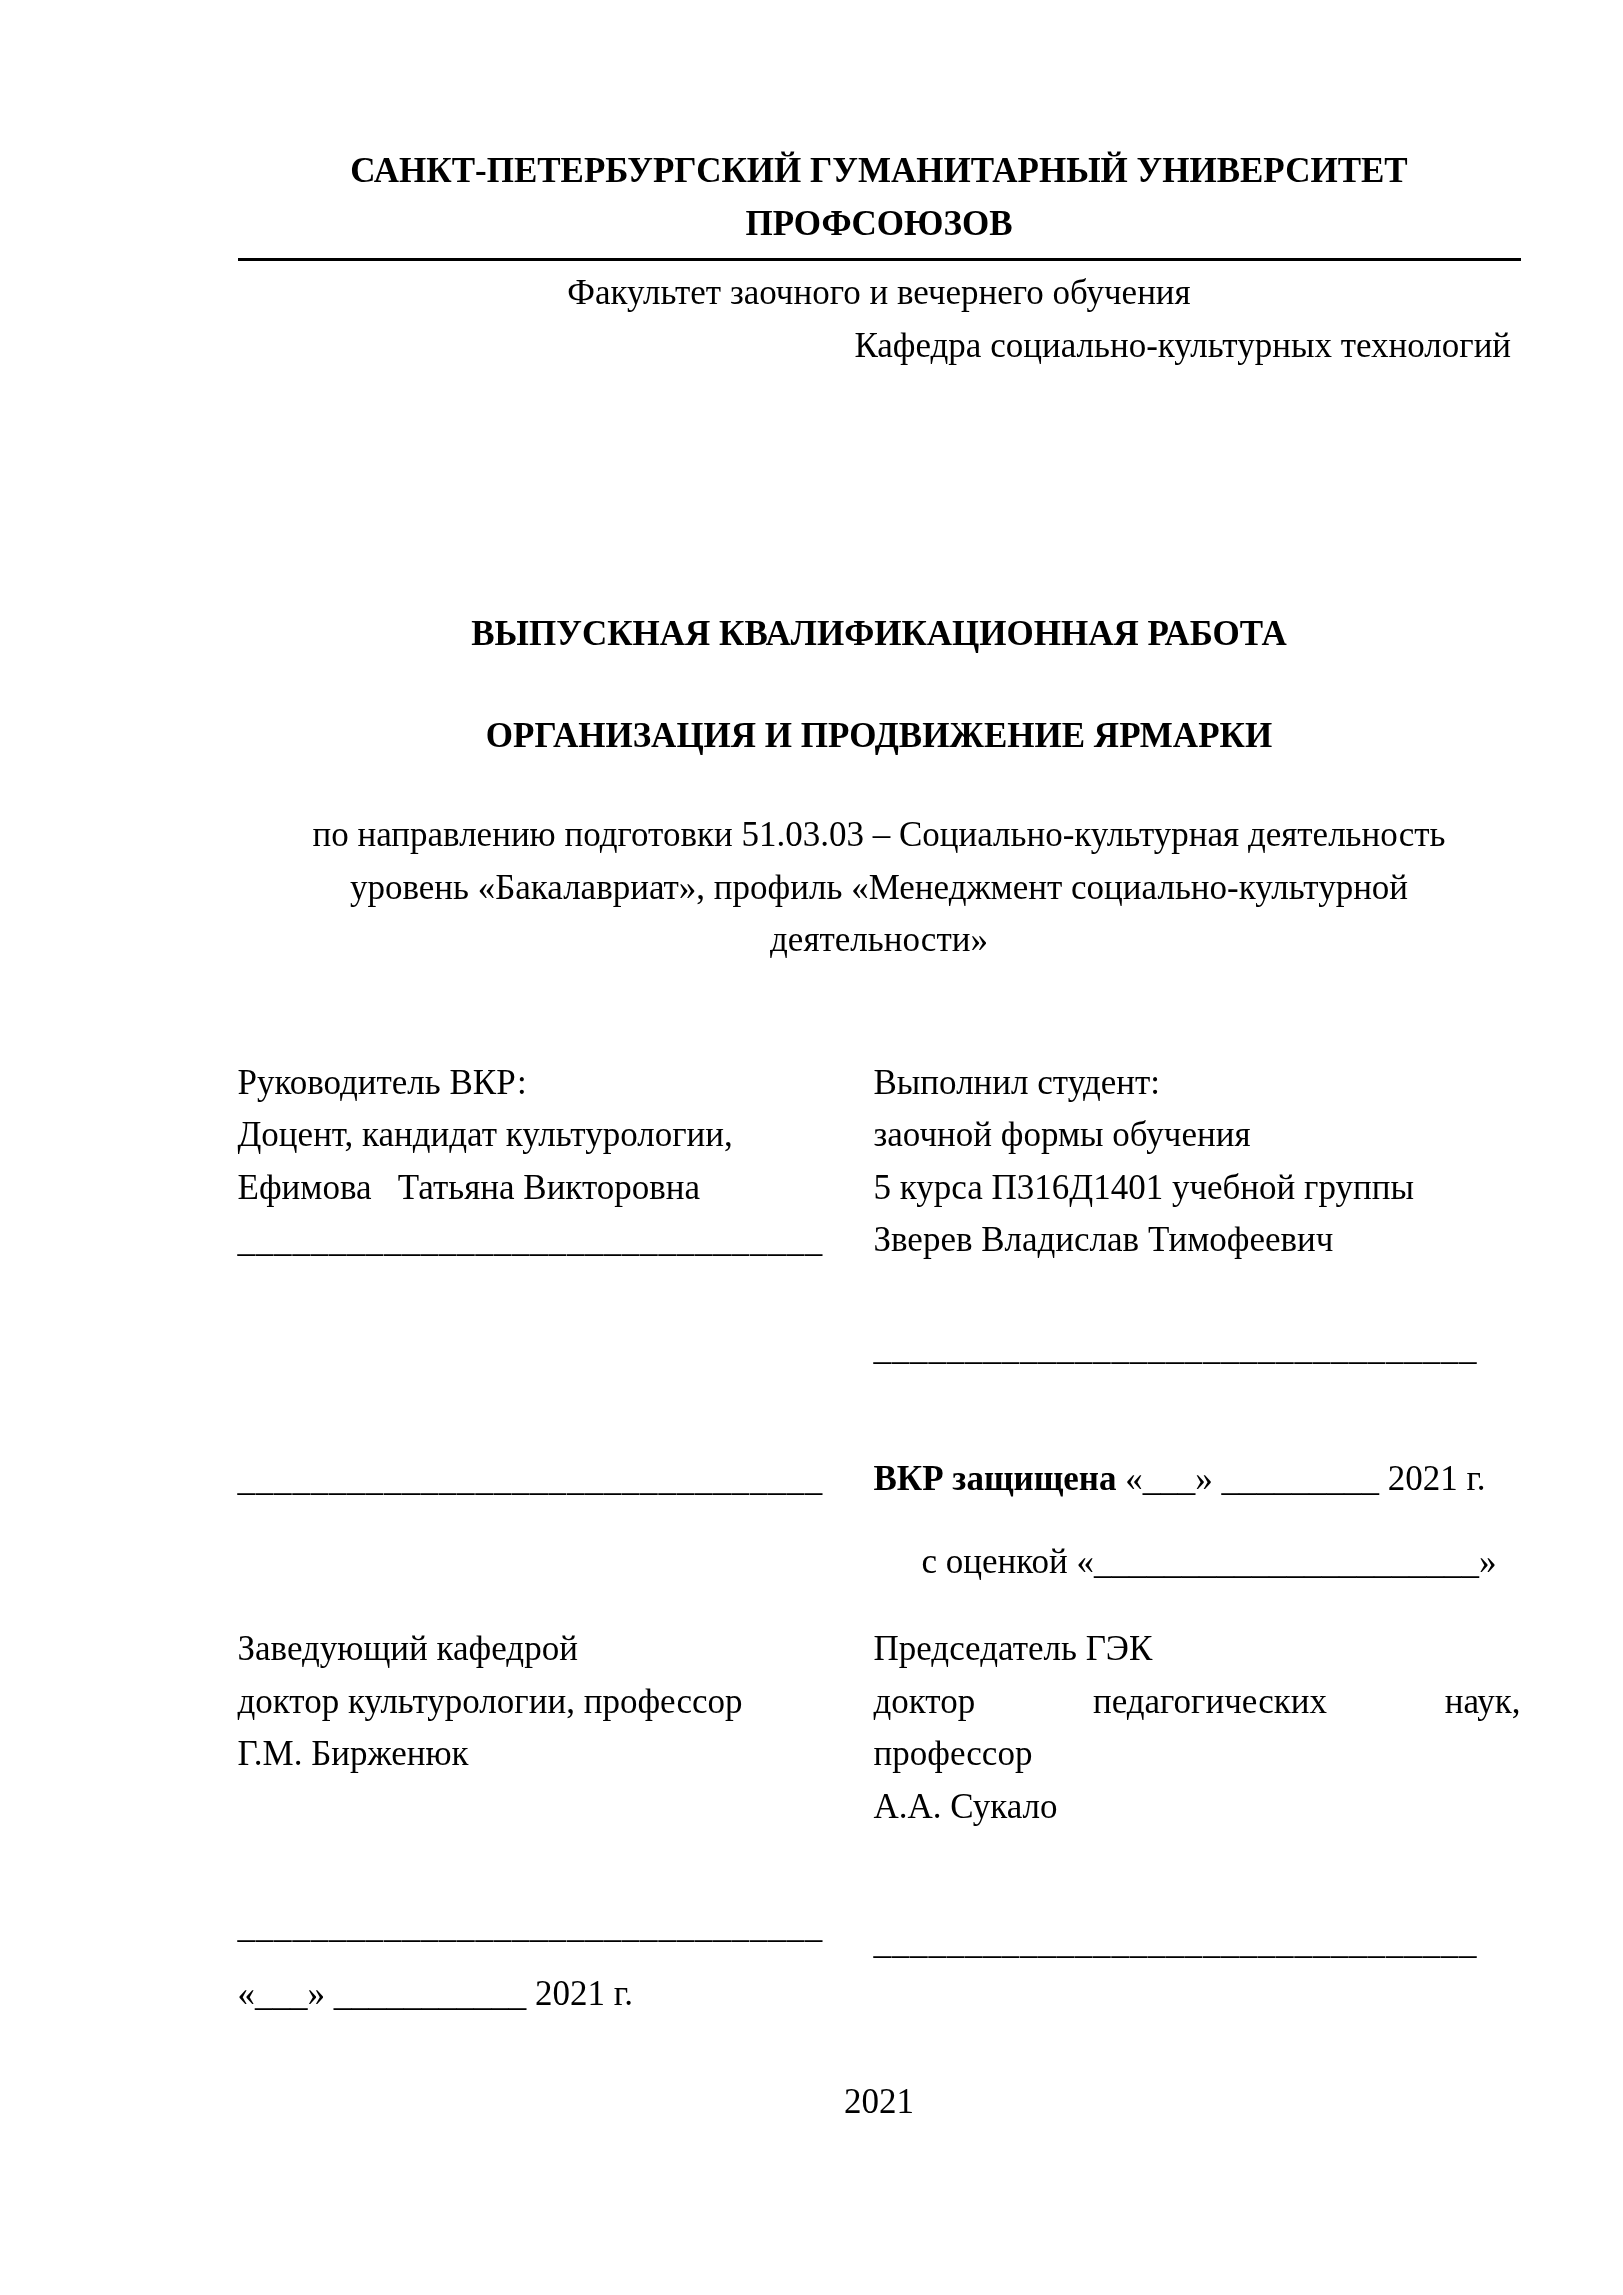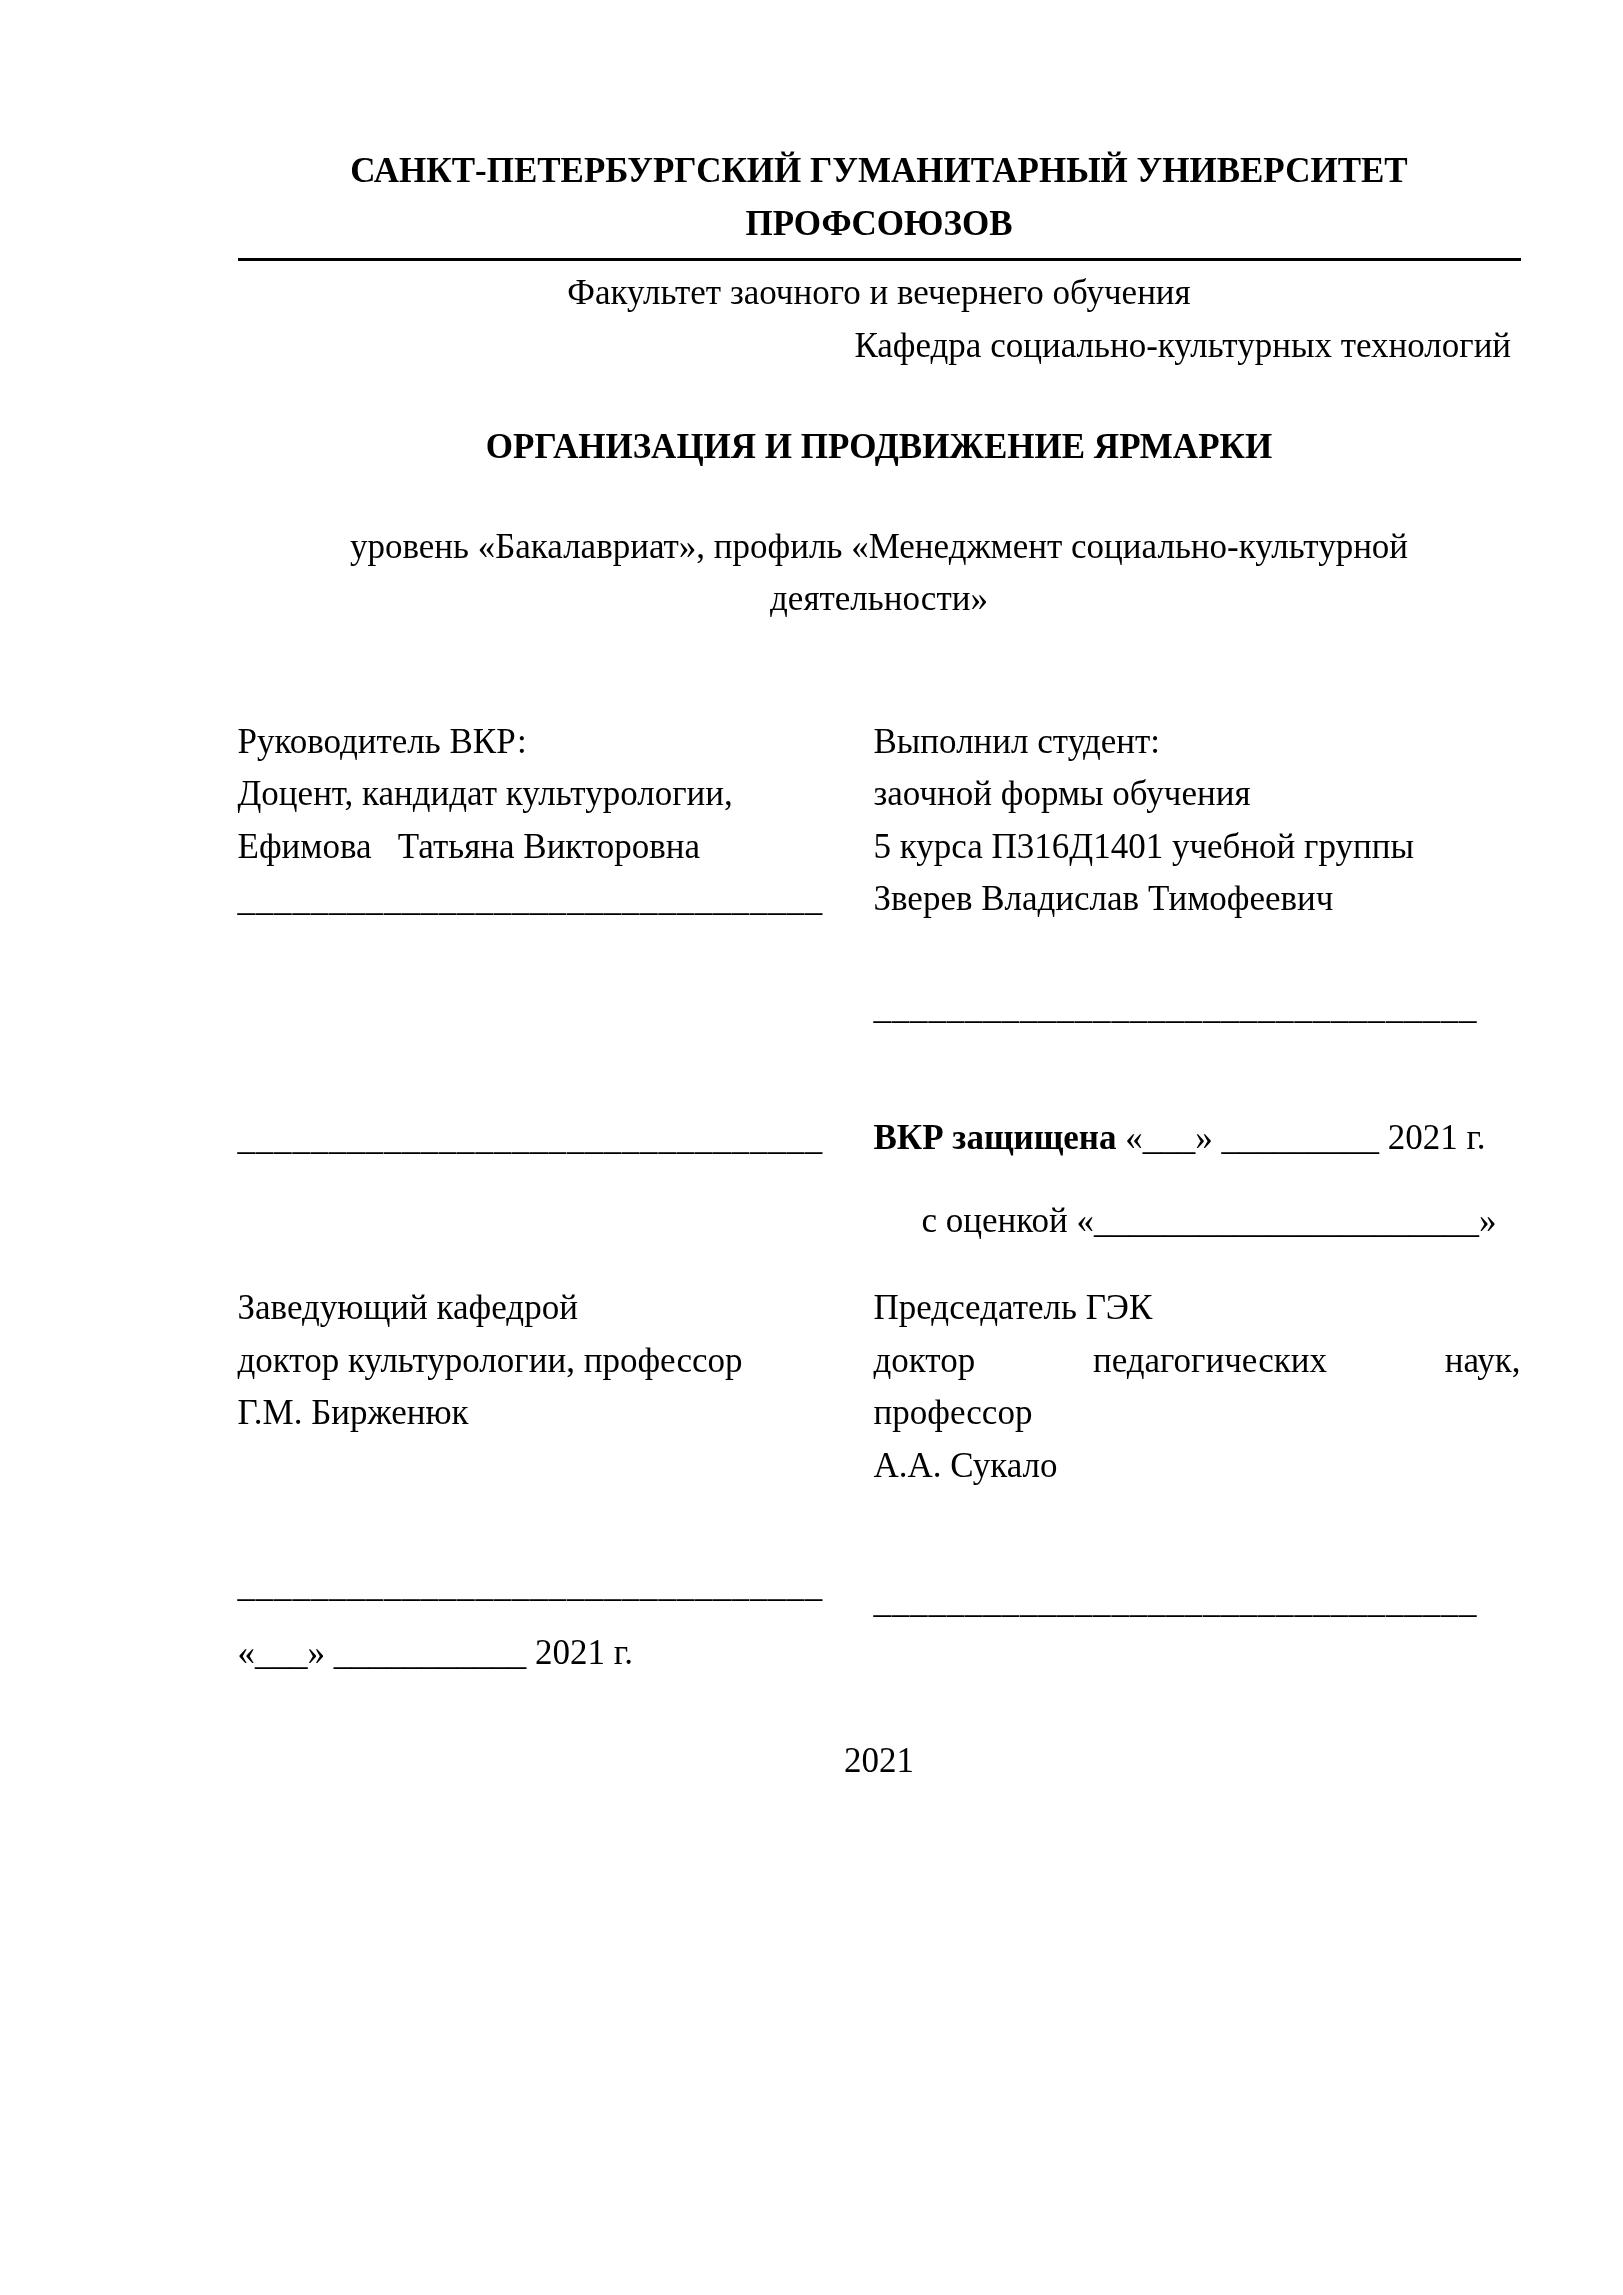--- a/index.html
+++ b/index.html
@@ -88,23 +88,25 @@
 </style>
 </head>
 <body>
 
 <div class="page">
 
   <div class="university">САНКТ-ПЕТЕРБУРГСКИЙ ГУМАНИТАРНЫЙ УНИВЕРСИТЕТ ПРОФСОЮЗОВ</div>
   <div class="faculty">Факультет заочного и вечернего обучения</div>
   <div class="department">Кафедра социально-культурных технологий</div>
 
+  <div class="work-type">ВЫПУСКНАЯ КВАЛИФИКАЦИОННАЯ РАБОТА</div>
   <div class="work-name">ОРГАНИЗАЦИЯ И ПРОДВИЖЕНИЕ ЯРМАРКИ</div>
 
   <div class="program">
+    <div>по направлению подготовки 51.03.03 – Социально-культурная деятельность</div>
     <div>уровень «Бакалавриат», профиль «Менеджмент социально-культурной</div>
     <div>деятельности»</div>
   </div>
 
   <div class="columns block1">
     <div>
       <p>Руководитель ВКР:</p>
       <p>Доцент, кандидат культурологии,</p>
       <p class="pre">Ефимова   Татьяна Викторовна</p>
       <p class="sig">________________________________</p>

